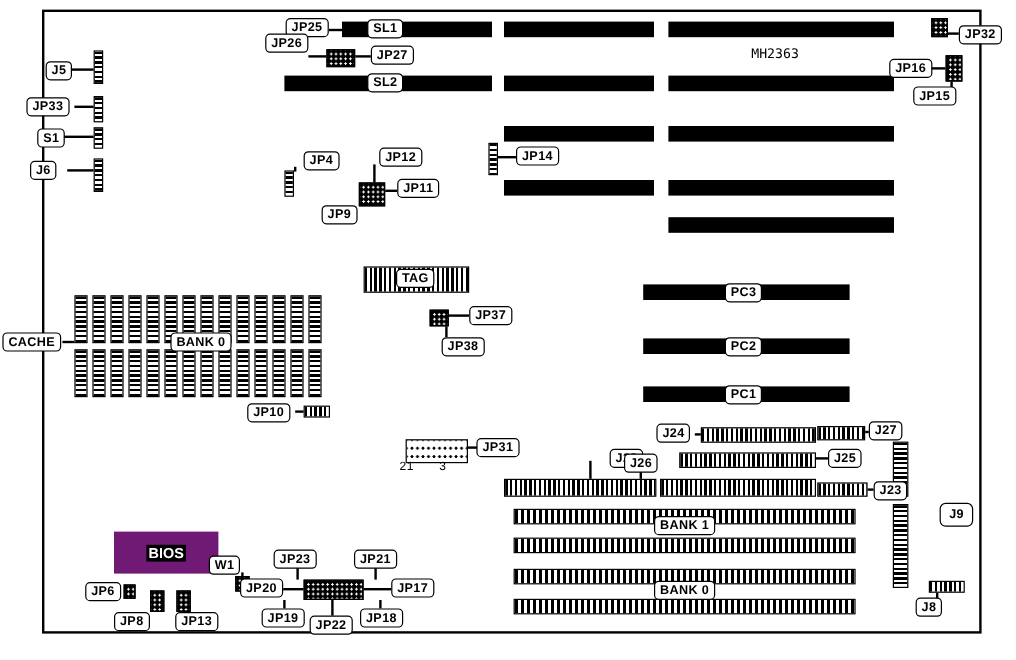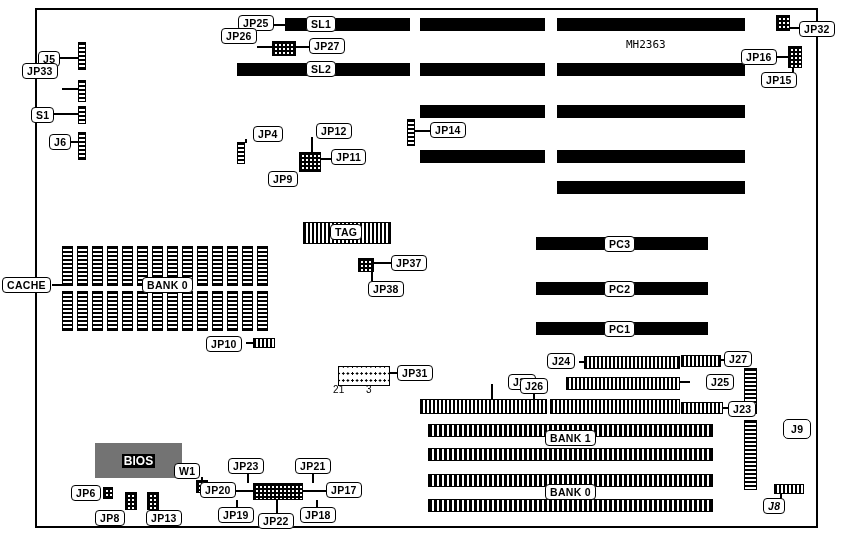--- a/index.html
+++ b/index.html
@@ -36,21 +36,21 @@
     background-image:radial-gradient(circle,#fff 1px,transparent 1.2px);
     background-size:6px 6px;
     display:flex; align-items:center; justify-content:center;
   }
   .kbd {
     position:absolute; left:768px; top:97px; width:38px; height:106px; z-index:2;
     background:#000; display:flex; align-items:center; justify-content:center;
   }
   .bios {
     position:absolute; left:95px; top:443px; width:87px; height:35px; z-index:3;
-    background:#737373; display:flex; align-items:center; justify-content:center;
+    background:#701a75; display:flex; align-items:center; justify-content:center;
   }
   .onblack { color:#fff; background:#000; font:700 12px/14px "Liberation Sans", sans-serif; padding:0 2px; }
   .partnum { position:absolute; left:626px; top:38px; z-index:3; font:400 11px "DejaVu Sans Mono", monospace; color:#000;text-align:center; }
 </style>
 </head>
 <body>
 
 <div class="stage">
   <div class="board"></div>
 
@@ -176,23 +176,23 @@
   <div id="callouts">
       <div class="callout" style="left: 238px; top: 15px;">JP25</div>
       <div class="callout" style="left: 306px; top: 16px;">SL1</div>
       <div class="callout" style="left: 221px; top: 28px;">JP26</div>
       <div class="callout" style="left: 309px; top: 38px;">JP27</div>
       <div class="callout" style="left: 306px; top: 61px; text-align: right;">SL2</div>
       <div class="callout" style="left: 799px; top: 21px;">JP32</div>
       <div class="callout" style="left: 741px; top: 49px;">JP16</div>
       <div class="callout" style="left: 761px; top: 72px;">JP15</div>
       <div class="callout" style="left: 38px; top: 51px;">J5</div>
-      <div class="callout" style="left: 22px; top: 63px;">JP33</div>
+      <div class="callout" style="left: 22px; top: 81px;">JP33</div>
       <div class="callout" style="left: 31px; top: 107px;">S1</div>
-      <div class="callout" style="left: 49px; top: 134px;">J6</div>
+      <div class="callout" style="left: 25px; top: 134px;">J6</div>
       <div class="callout" style="left: 253px; top: 126px;">JP4</div>
       <div class="callout" style="left: 316px; top: 123px;">JP12</div>
       <div class="callout" style="left: 430px; top: 122px;">JP14</div>
       <div class="callout" style="left: 268px; top: 171px;">JP9</div>
       <div class="callout" style="left: 331px; top: 149px;">JP11</div>
       <div class="callout" style="left: 330px; top: 224px;">TAG</div>
       <div class="callout" style="left: 391px; top: 255px;">JP37</div>
       <div class="callout" style="left: 368px; top: 281px;">JP38</div>
       <div class="callout" style="left: 2px; top: 277px;">CACHE</div>
       <div class="callout" style="left: 142px; top: 277px;">BANK 0</div>
@@ -200,31 +200,31 @@
       <div class="callout" style="left: 604px; top: 236px;">PC3</div>
       <div class="callout" style="left: 604px; top: 281px;">PC2</div>
       <div class="callout" style="left: 604px; top: 321px;">PC1</div>
       <div class="callout" style="left: 397px; top: 365px;">JP31</div>
       <div class="callout plain" style="left: 333px; top: 384px;">21</div>
       <div class="callout plain" style="left: 366px; top: 384px;">3</div>
       <div class="callout" style="left: 478px; top: 374px; margin-left: 30px;">J22</div>
       <div class="callout" style="left: 520px; top: 378px;">J26</div>
       <div class="callout" style="left: 547px; top: 353px;">J24</div>
       <div class="callout" style="left: 724px; top: 351px;">J27</div>
-      <div class="callout" style="left: 706px; top: 374px;">J25</div>
+      <div class="callout" style="left: 690px; top: 374px;">J25</div>
       <div class="callout" style="left: 728px; top: 401px;">J23</div>
       <div class="callout big" style="left: 783px; top: 419px;">J9</div>
       <div class="callout" style="left: 545px; top: 430px;">BANK 1</div>
       <div class="callout" style="left: 545px; top: 484px;">BANK 0</div>
       <div class="callout" style="left: 174px; top: 463px;">W1</div>
       <div class="callout" style="left: 228px; top: 458px;">JP23</div>
       <div class="callout" style="left: 295px; top: 458px;">JP21</div>
       <div class="callout" style="left: 200px; top: 482px;">JP20</div>
       <div class="callout" style="left: 326px; top: 482px;">JP17</div>
       <div class="callout" style="left: 71px; top: 485px;">JP6</div>
       <div class="callout" style="left: 95px; top: 510px;">JP8</div>
       <div class="callout" style="left: 146px; top: 510px;">JP13</div>
       <div class="callout" style="left: 218px; top: 507px;">JP19</div>
       <div class="callout" style="left: 258px; top: 513px;">JP22</div>
       <div class="callout" style="left: 300px; top: 507px;">JP18</div>
-      <div class="callout" style="left: 763px; top: 498px; font-style: italic;">J8</div>
+      <div class="callout" style="left: 763px; top: 498px;">J8</div>
     </div>
 </div>
 
 </body></html>

